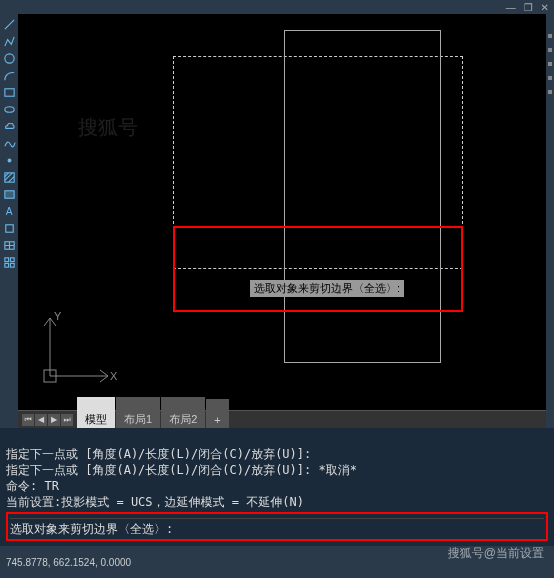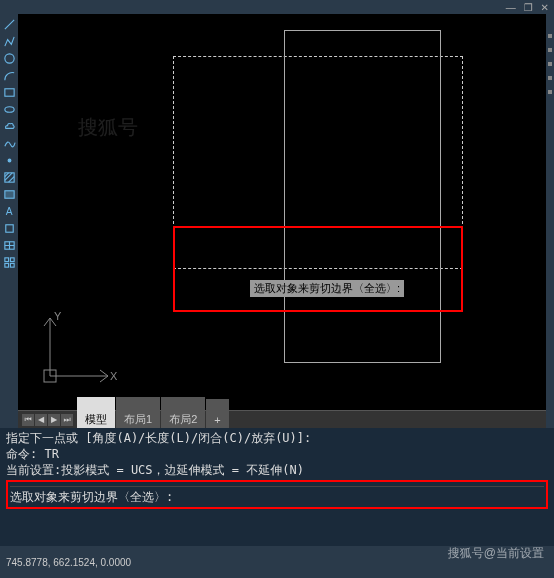--- a/index.html
+++ b/index.html
@@ -18,21 +18,21 @@
 .ucs-text { fill: #888; font-size: 11px; }
 .sel-rect { position: absolute; border: 1px dashed #ccc; }
 .solid-rect { position: absolute; border: 1px solid #aaa; }
 .red-box { position: absolute; border: 2px solid #f00; }
 .tooltip { position: absolute; background: #999; color: #000; font-size: 11px; padding: 1px 4px; white-space: nowrap; }
 .tabs-bar { position: absolute; left: 18px; right: 8px; height: 18px; background: #333; display: flex; align-items: center; border-top: 1px solid #555; }
 .tab-arrows { display: flex; gap: 1px; margin: 0 4px; }
 .tab-arrow { width: 12px; height: 12px; background: #555; color: #ccc; font-size: 8px; display: flex; align-items: center; justify-content: center; cursor: pointer; }
 .tab { padding: 15px 8px; background: #555; color: #ccc; font-size: 11px; margin-right: 1px; cursor: pointer; }
 .tab.active { background: #ddd; color: #000; }
-.cmd-panel { position: absolute; left: 0; right: 0; bottom: 14px; background: #1a2a3a; color: #ddd; font-size: 12px; padding: 2px 6px; line-height: 16px; font-family: SimSun, monospace; }
+.cmd-panel { position: absolute; left: 0; right: 0; bottom: 14px; background: #1a2a3a; color: #ddd; font-size: 12px; padding: 18px 6px; line-height: 16px; font-family: SimSun, monospace; }
 .cmd-panel div { white-space: nowrap; }
 .cmd-input-line { background: #1a2a3a; border-top: 1px solid #444; margin-top: 2px; padding-top: 2px; }
 .red-box-cmd { border: 2px solid #f00; padding: 2px 2px; margin-top: 2px; }
 .status-bar { position: absolute; left: 0; right: 0; bottom: 0; height: 14px; background: #2a3a4a; color: #ccc; font-size: 10px; padding: 16px 6px; display: flex; align-items: center; }
 .watermark-center { position: absolute; color: rgba(255,255,255,0.12); font-size: 20px; pointer-events: none; }
 .watermark-corner { position: absolute; right: 10px; bottom: 16px; color: rgba(255,255,255,0.55); font-size: 12px; pointer-events: none; }
 </style>
 </head>
 <body>
 
@@ -160,20 +160,21 @@
     <div class="tab-arrow">⏭</div>
   </div>
   <div class="tab active">模型</div>
   <div class="tab">布局1</div>
   <div class="tab">布局2</div>
   <div class="tab">+</div>
 </div>
 
 <div class="cmd-panel" style="height:136px;">
   <div>指定下一点或 [角度(A)/长度(L)/闭合(C)/放弃(U)]:</div>
+  <div>指定下一点或 [角度(A)/长度(L)/闭合(C)/放弃(U)]: *取消*</div>
   <div>命令: TR</div>
   <div>当前设置:投影模式 = UCS，边延伸模式 = 不延伸(N)</div>
   <div class="red-box-cmd">
     <div></div>
     <div class="cmd-input-line">选取对象来剪切边界〈全选〉:</div>
   </div>
 </div>
 
 <div class="status-bar">
   <span>745.8778, 662.1524, 0.0000</span>

